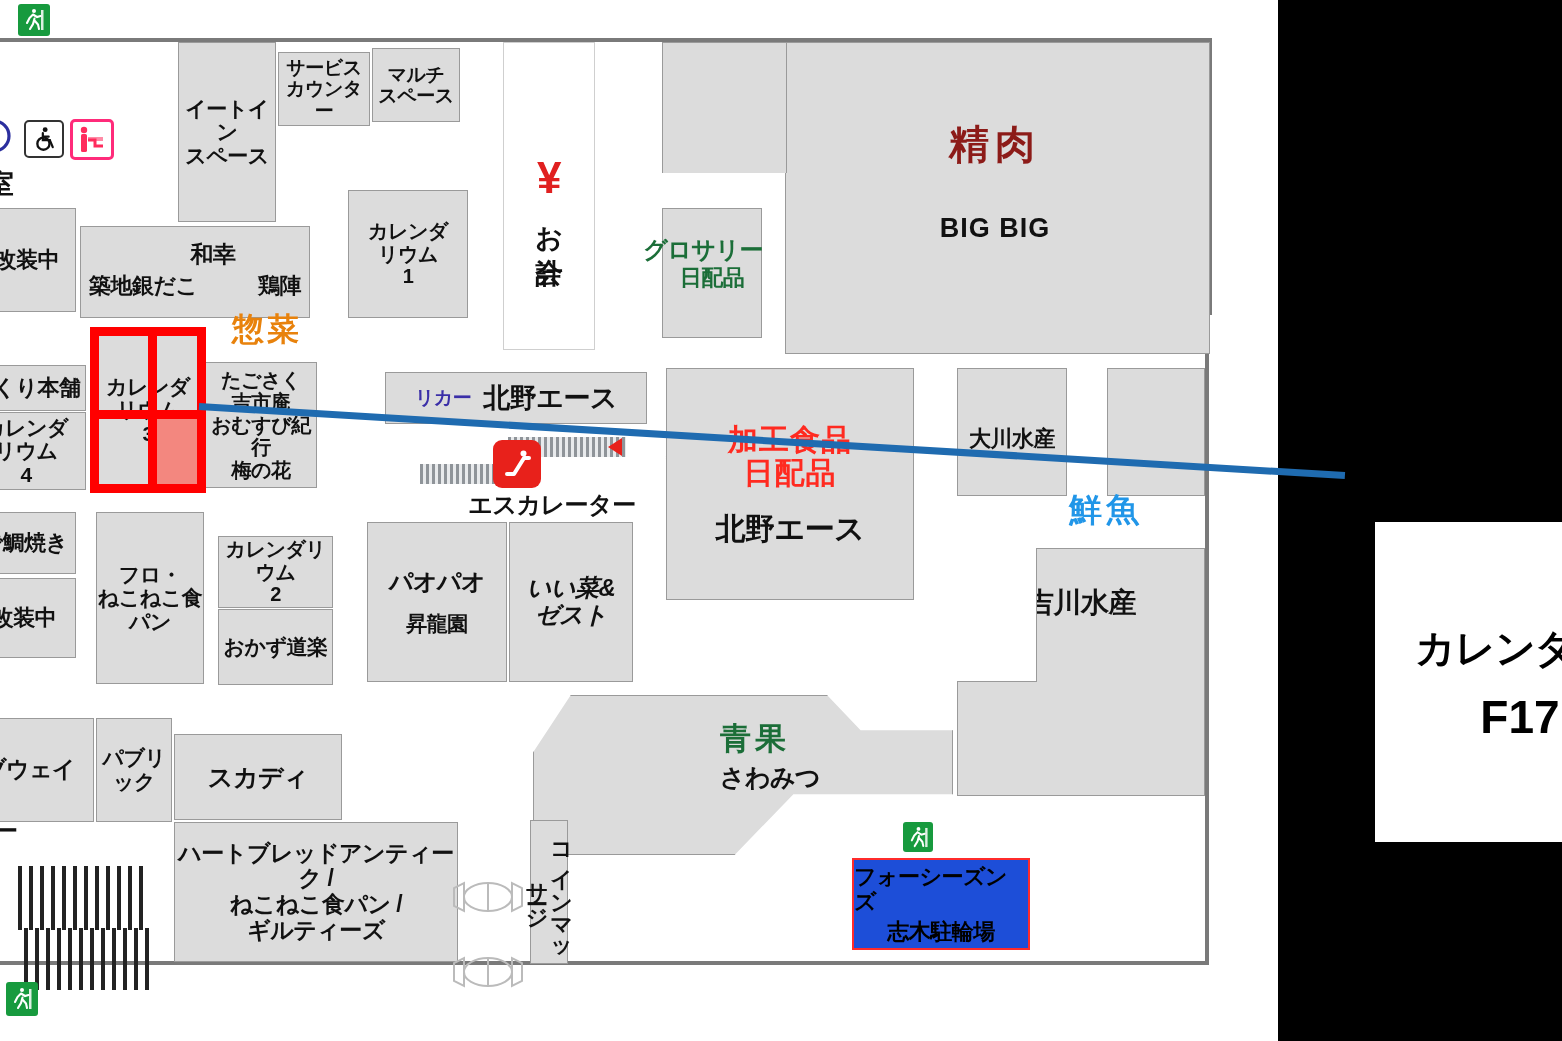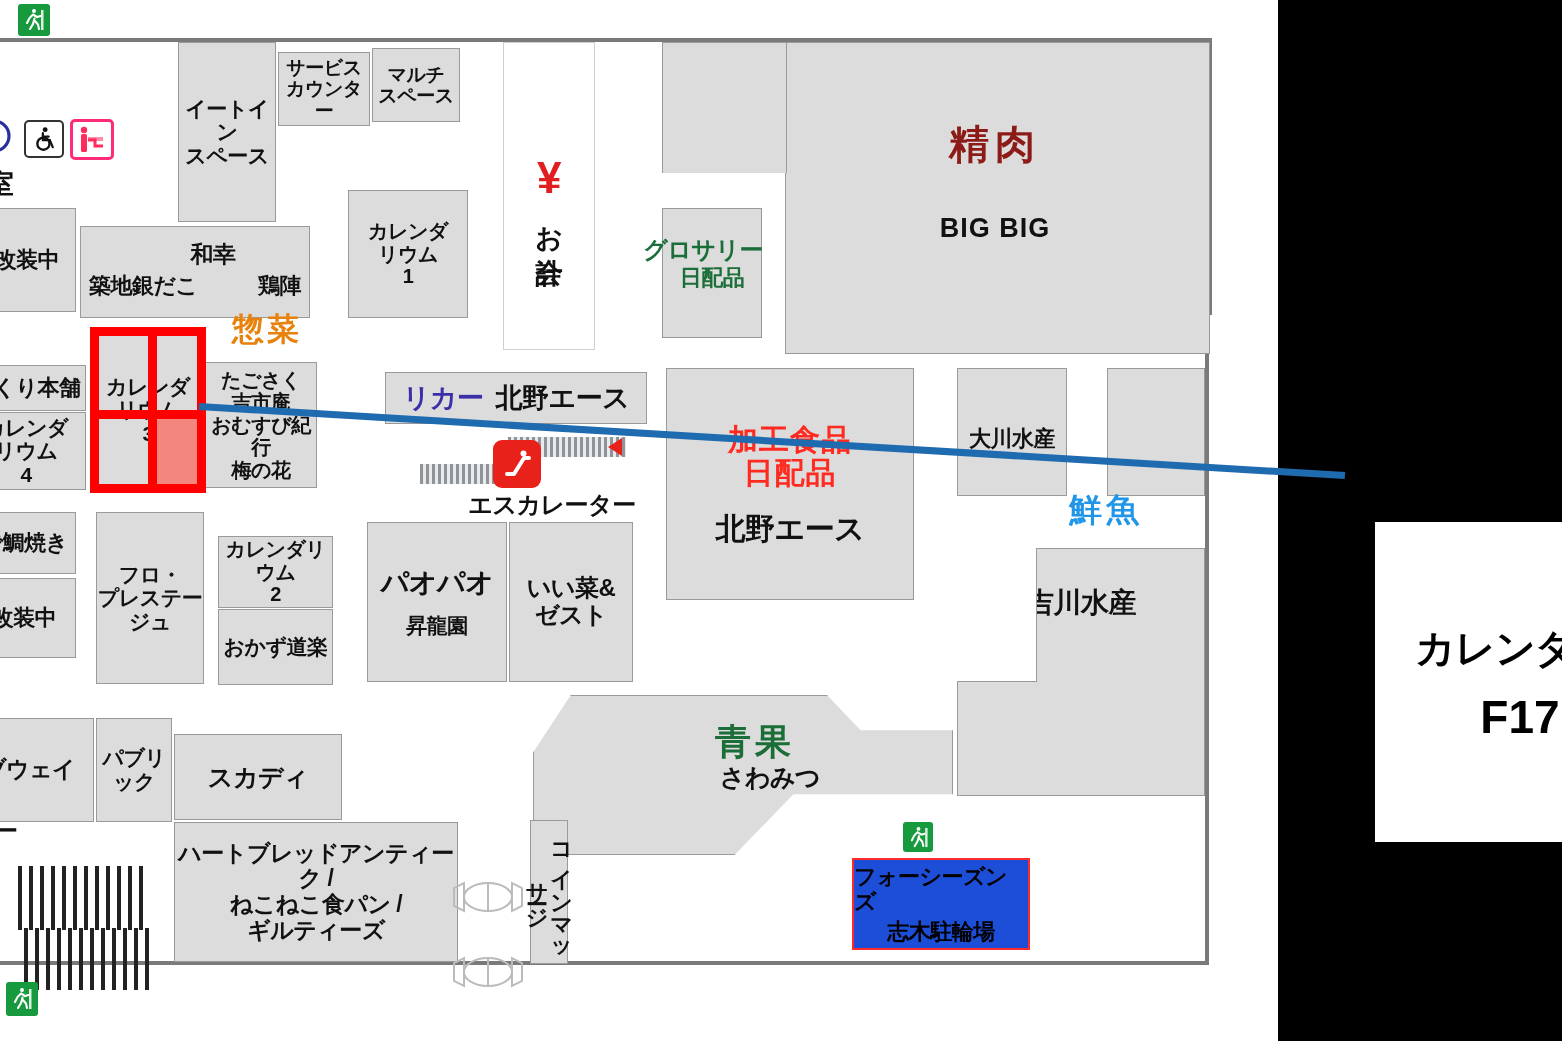--- a/index.html
+++ b/index.html
@@ -200,48 +200,48 @@
 
   <div class="cell" style="left: 205px; top: 362px; width: 112px; height: 126px; font-size: 20px; white-space: pre-line;">たごさく
 吉市庵
 おむすび紀行
 梅の花</div>
 
   <div class="cell" style="left:-28px;top:512px;width:104px;height:62px;font-size:22px;">で鯛焼き</div>
   <div class="cell" style="left:-28px;top:578px;width:104px;height:80px;font-size:22px;">改装中</div>
 
   <div class="cell" style="left: 96px; top: 512px; width: 108px; height: 172px; font-size: 21px; white-space: pre-line;">フロ・
-プレステージュ</div>
+ねこねこ食パン</div>
 
   <div class="cell" style="left: 218px; top: 536px; width: 115px; height: 72px; font-size: 20px; white-space: pre-line;">カレンダリウム
 2</div>
   <div class="cell" style="left:218px;top:609px;width:115px;height:76px;font-size:21px;">おかず道楽</div>
 
   <div class="cell" style="left:385px;top:372px;width:262px;height:52px;flex-direction:row;gap:12px;">
-    <span class="c-purple" style="font-size:27px;">リカー</span>
+    <span class="c-purple" style="font-size:19px;">リカー</span>
     <span style="font-size:27px;">北野エース</span>
   </div>
 
   <div class="esc-strip" style="left:508px;top:437px;width:118px;height:20px;"></div>
   <div class="esc-strip" style="left:420px;top:464px;width:118px;height:20px;"></div>
   <div class="esc-ico" style="left:493px;top:440px;width:48px;height:48px;">
     <svg width="34" height="34" viewBox="0 0 34 34">
       <path d="M7 27 L14 27 L24 11 L29 11" stroke="#fff" stroke-width="4" fill="none" stroke-linecap="round" stroke-linejoin="round"></path>
       <circle cx="23.5" cy="6.5" r="3" fill="#fff"></circle>
     </svg>
   </div>
   <div class="esc-arrow" style="left:608px;top:438px;"></div>
   <div class="lbl" style="left:622px;top:434px;width:60px;font-size:25px;text-align:left;padding-left:44px;">上り</div>
   <div class="lbl" style="left:462px;top:492px;width:180px;font-size:24px;">エスカレーター</div>
 
   <div class="cell" style="left:367px;top:522px;width:140px;height:160px;">
-    <span style="font-size:28px;">パオパオ</span>
+    <span style="font-size:24px;">パオパオ</span>
     <span style="font-size:21px;margin-top:16px;">昇龍園</span>
   </div>
-  <div class="cell" style="left: 509px; top: 522px; width: 124px; height: 160px; font-size: 24px; white-space: pre-line;">いい菜&amp;
+  <div class="cell" style="left: 509px; top: 522px; width: 124px; height: 160px; font-size: 24px; white-space: pre-line; font-style: italic;">いい菜&amp;
 ゼスト</div>
 
   <div class="cell" style="left:666px;top:368px;width:248px;height:232px;">
     <span class="c-red" style="font-size:30px;letter-spacing:1px;">加工食品</span>
     <span class="c-red" style="font-size:30px;letter-spacing:1px;">日配品</span>
     <span style="font-size:30px;margin-top:22px;">北野エース</span>
   </div>
 
   <div class="cell" style="left:957px;top:368px;width:110px;height:128px;font-size:22px;justify-content:flex-start;padding-top:58px;">大川水産</div>
 
@@ -249,21 +249,21 @@
   <div class="lbl c-blue" style="left:1050px;top:492px;width:112px;font-size:33px;letter-spacing:4px;">鮮魚</div>
 
   <div class="cell" style="left:957px;top:548px;width:248px;height:248px;font-size:28px;
               justify-content:flex-start;padding-top:38px;">吉川水産</div>
   <div style="position:absolute;left:957px;top:548px;width:80px;height:134px;background:#fff;
               border-right:1.5px solid #9a9a9a;border-bottom:1.5px solid #9a9a9a;box-sizing:border-box;"></div>
 
   <div style="position:absolute;left:533px;top:695px;width:420px;height:160px;background:#dcdcdc;
               border:1.5px solid #9a9a9a;box-sizing:border-box;
               clip-path:polygon(0 36%,9% 0,70% 0,78% 22%,100% 22%,100% 62%,62% 62%,48% 100%,0 100%);"></div>
-  <div class="lbl c-green" style="left:700px;top:722px;width:110px;font-size:36px;letter-spacing:4px;">青果</div>
+  <div class="lbl c-green" style="left:700px;top:722px;width:110px;font-size:31px;letter-spacing:4px;">青果</div>
   <div class="lbl" style="left:700px;top:763px;width:140px;font-size:25px;text-align:center;">さわみつ</div>
 
   <div class="cell" style="left:-36px;top:718px;width:130px;height:104px;font-size:23px;">ブウェイ</div>
   <div class="cell" style="left:174px;top:734px;width:168px;height:86px;font-size:25px;">スカディ</div>
   <div class="cell" style="left:96px;top:718px;width:76px;height:104px;font-size:21px;">パブリック</div>
 
   <div class="lbl" style="left:-30px;top:818px;width:80px;font-size:24px;text-align:left;">カー</div>
   <div class="lbl" style="left:-30px;top:908px;width:60px;font-size:24px;text-align:left;">段</div>
   <div class="hatch" style="left:18px;top:866px;width:130px;height:64px;"></div>
   <div class="hatch" style="left:24px;top:928px;width:126px;height:62px;"></div>

